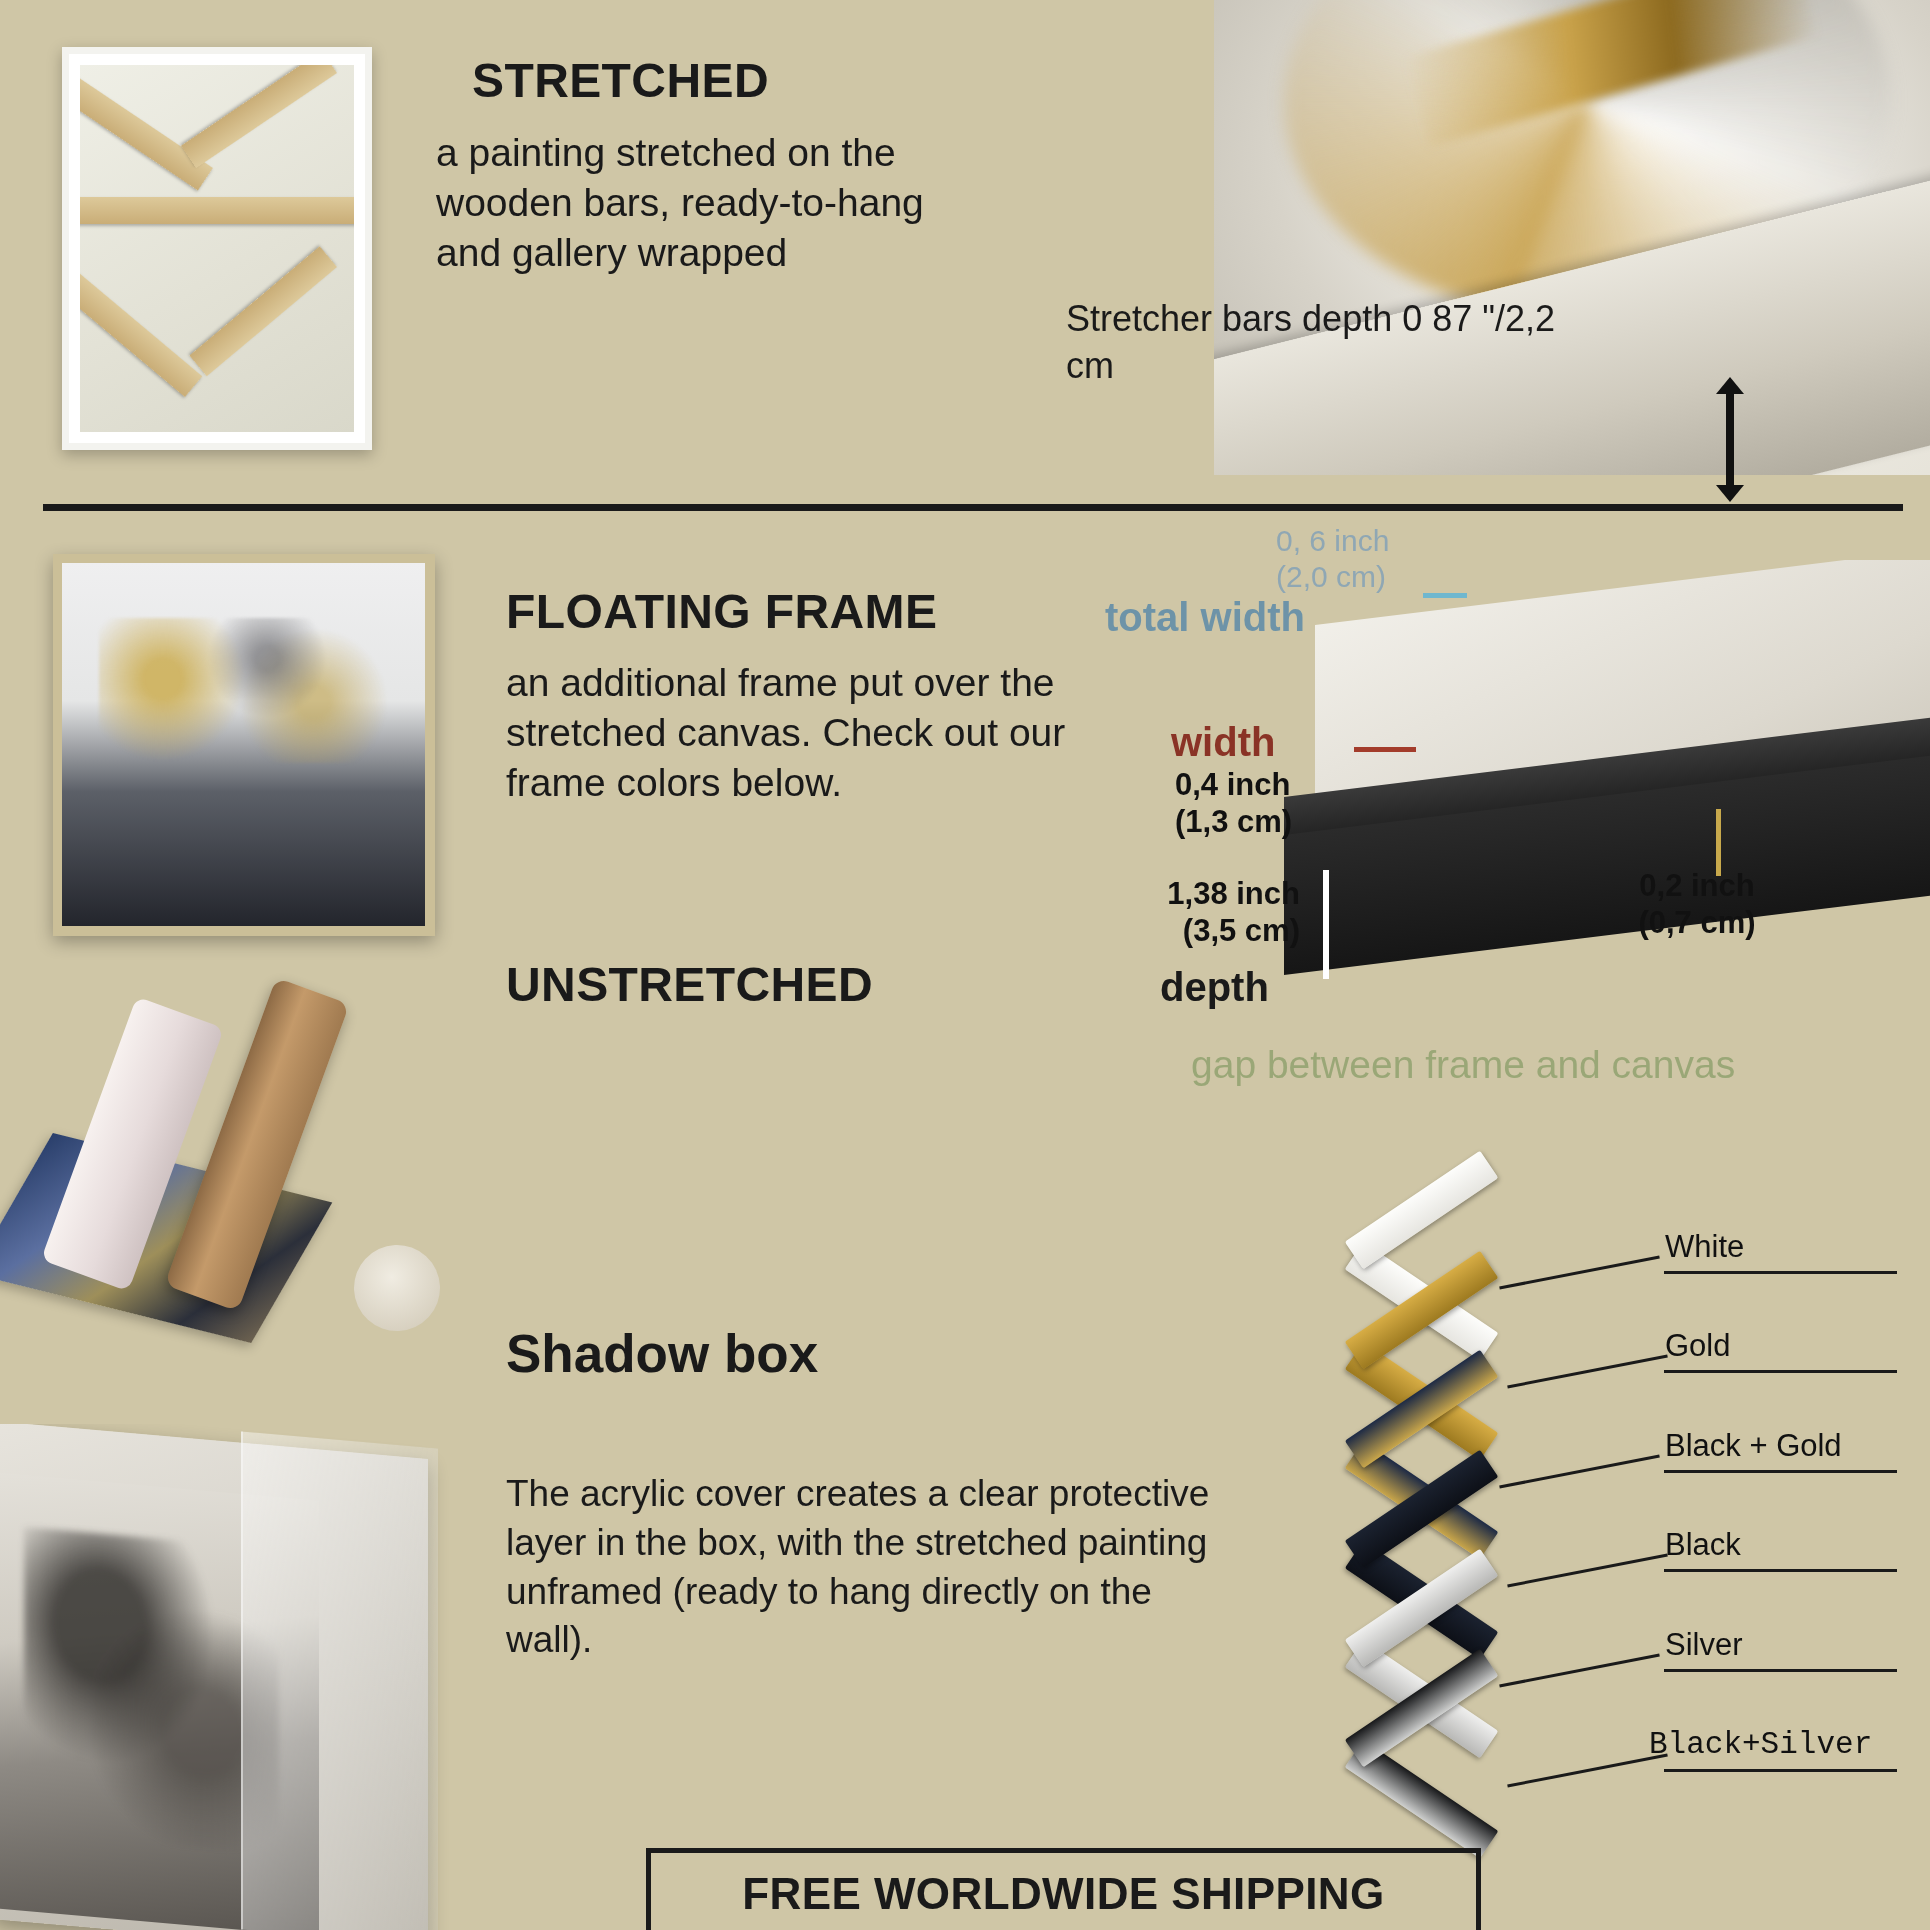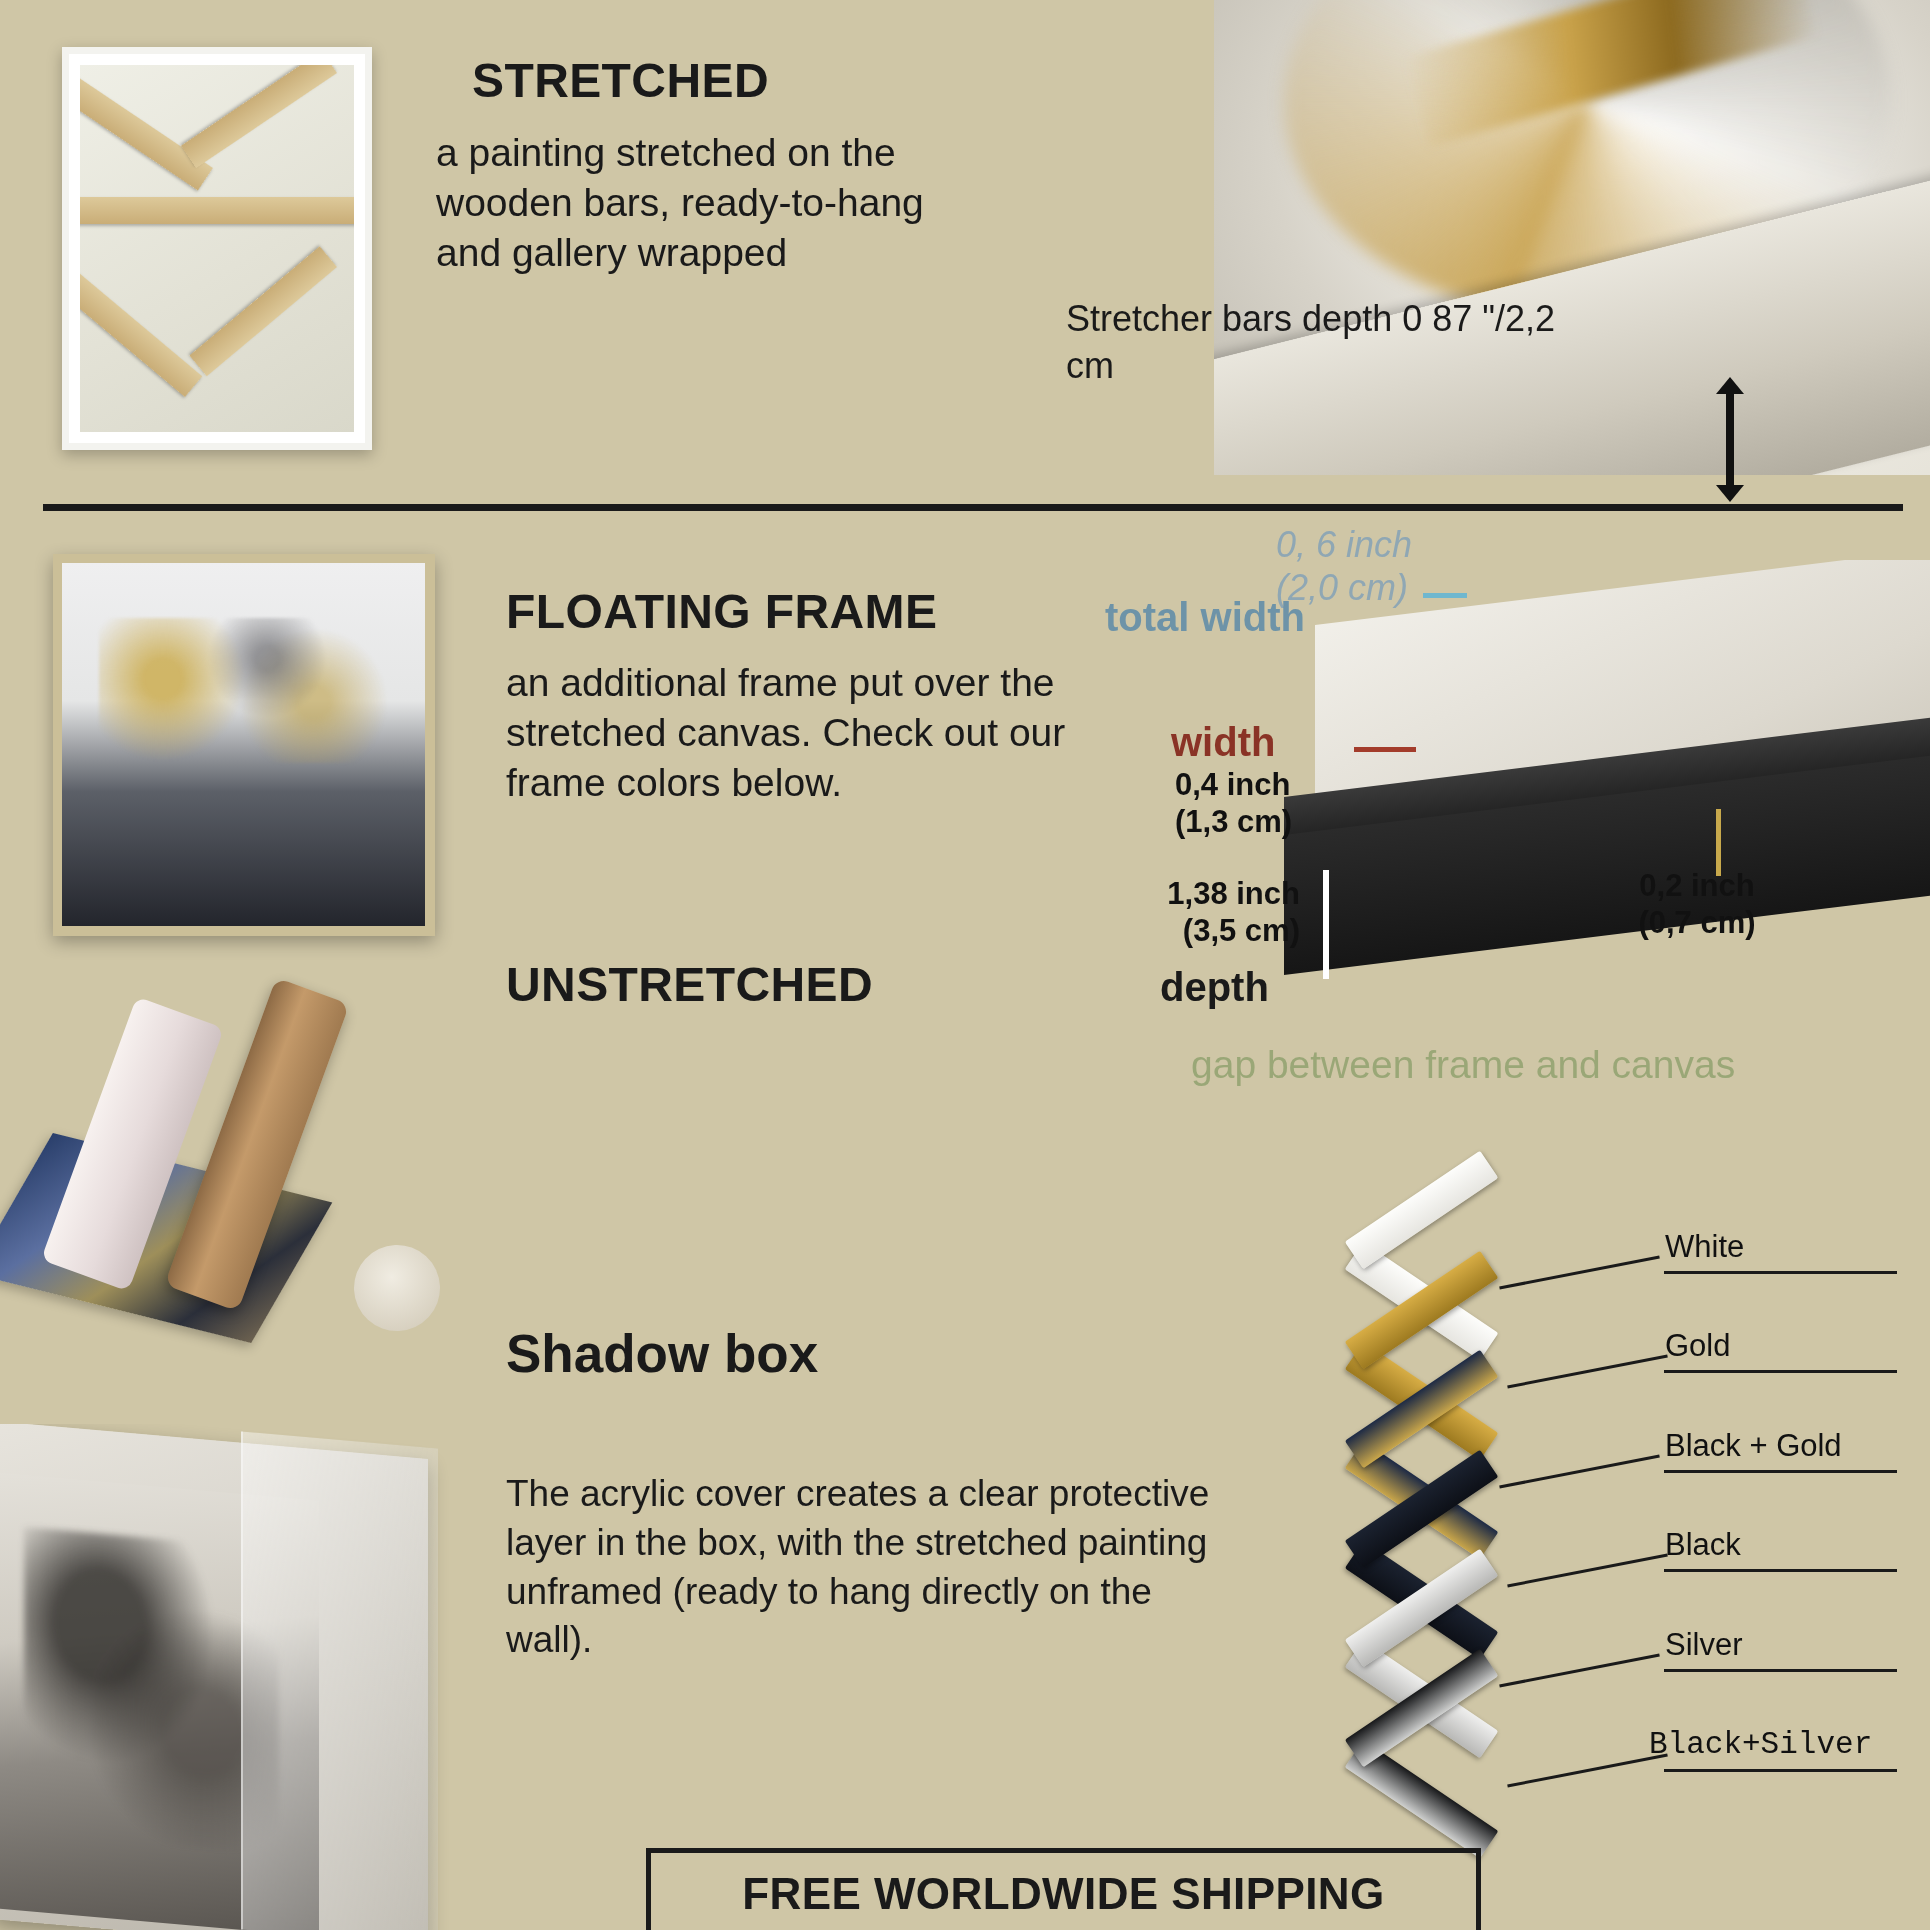--- a/index.html
+++ b/index.html
@@ -142,21 +142,21 @@
     position: absolute; left: -47px; top: 195px; width: 778px; height: 47px;
     background: linear-gradient(180deg,#3a3a3a,#202020);
     transform: skewY(-7deg);
   }
   #frame-detail-photo .gapline {
     position: absolute; left: 47px; top: 209px; width: 669px; height: 11px;
     background: #0d0d0d; transform: skewY(-7deg); opacity: .85;
   }
 
   .label-small { font-size: 31px; line-height: 1.18; font-weight: bold; }
-  .label-tiny  { font-size: 36px; line-height: 1.2; font-style: italic; }
+  .label-tiny  { font-size: 30px; line-height: 1.2; }
 
   #total-width-top-label { left: 1276px; top: 523px; color: #8fa7b4; }
   #total-width-label { left: 1105px; top: 595px; color: #6d93a8; font-size: 40px; font-weight: bold; }
   #width-label { left: 1171px; top: 720px; color: #8a3326; font-size: 40px; font-weight: bold; }
   #width-value { left: 1175px; top: 767px; color: #111; }
   #depth-value { left: 1152px; top: 876px; color: #111; text-align: right; width: 148px;}
   #depth-label { left: 1160px; top: 965px; font-size: 40px; font-weight: bold; }
   #inner-depth-value { left: 1588px; top: 868px; color: #111; text-align: center; width: 218px; }
   #gap-note { left: 1191px; top: 1043px; font-size: 39px; font-weight: normal; color: #9aa777; }
 

